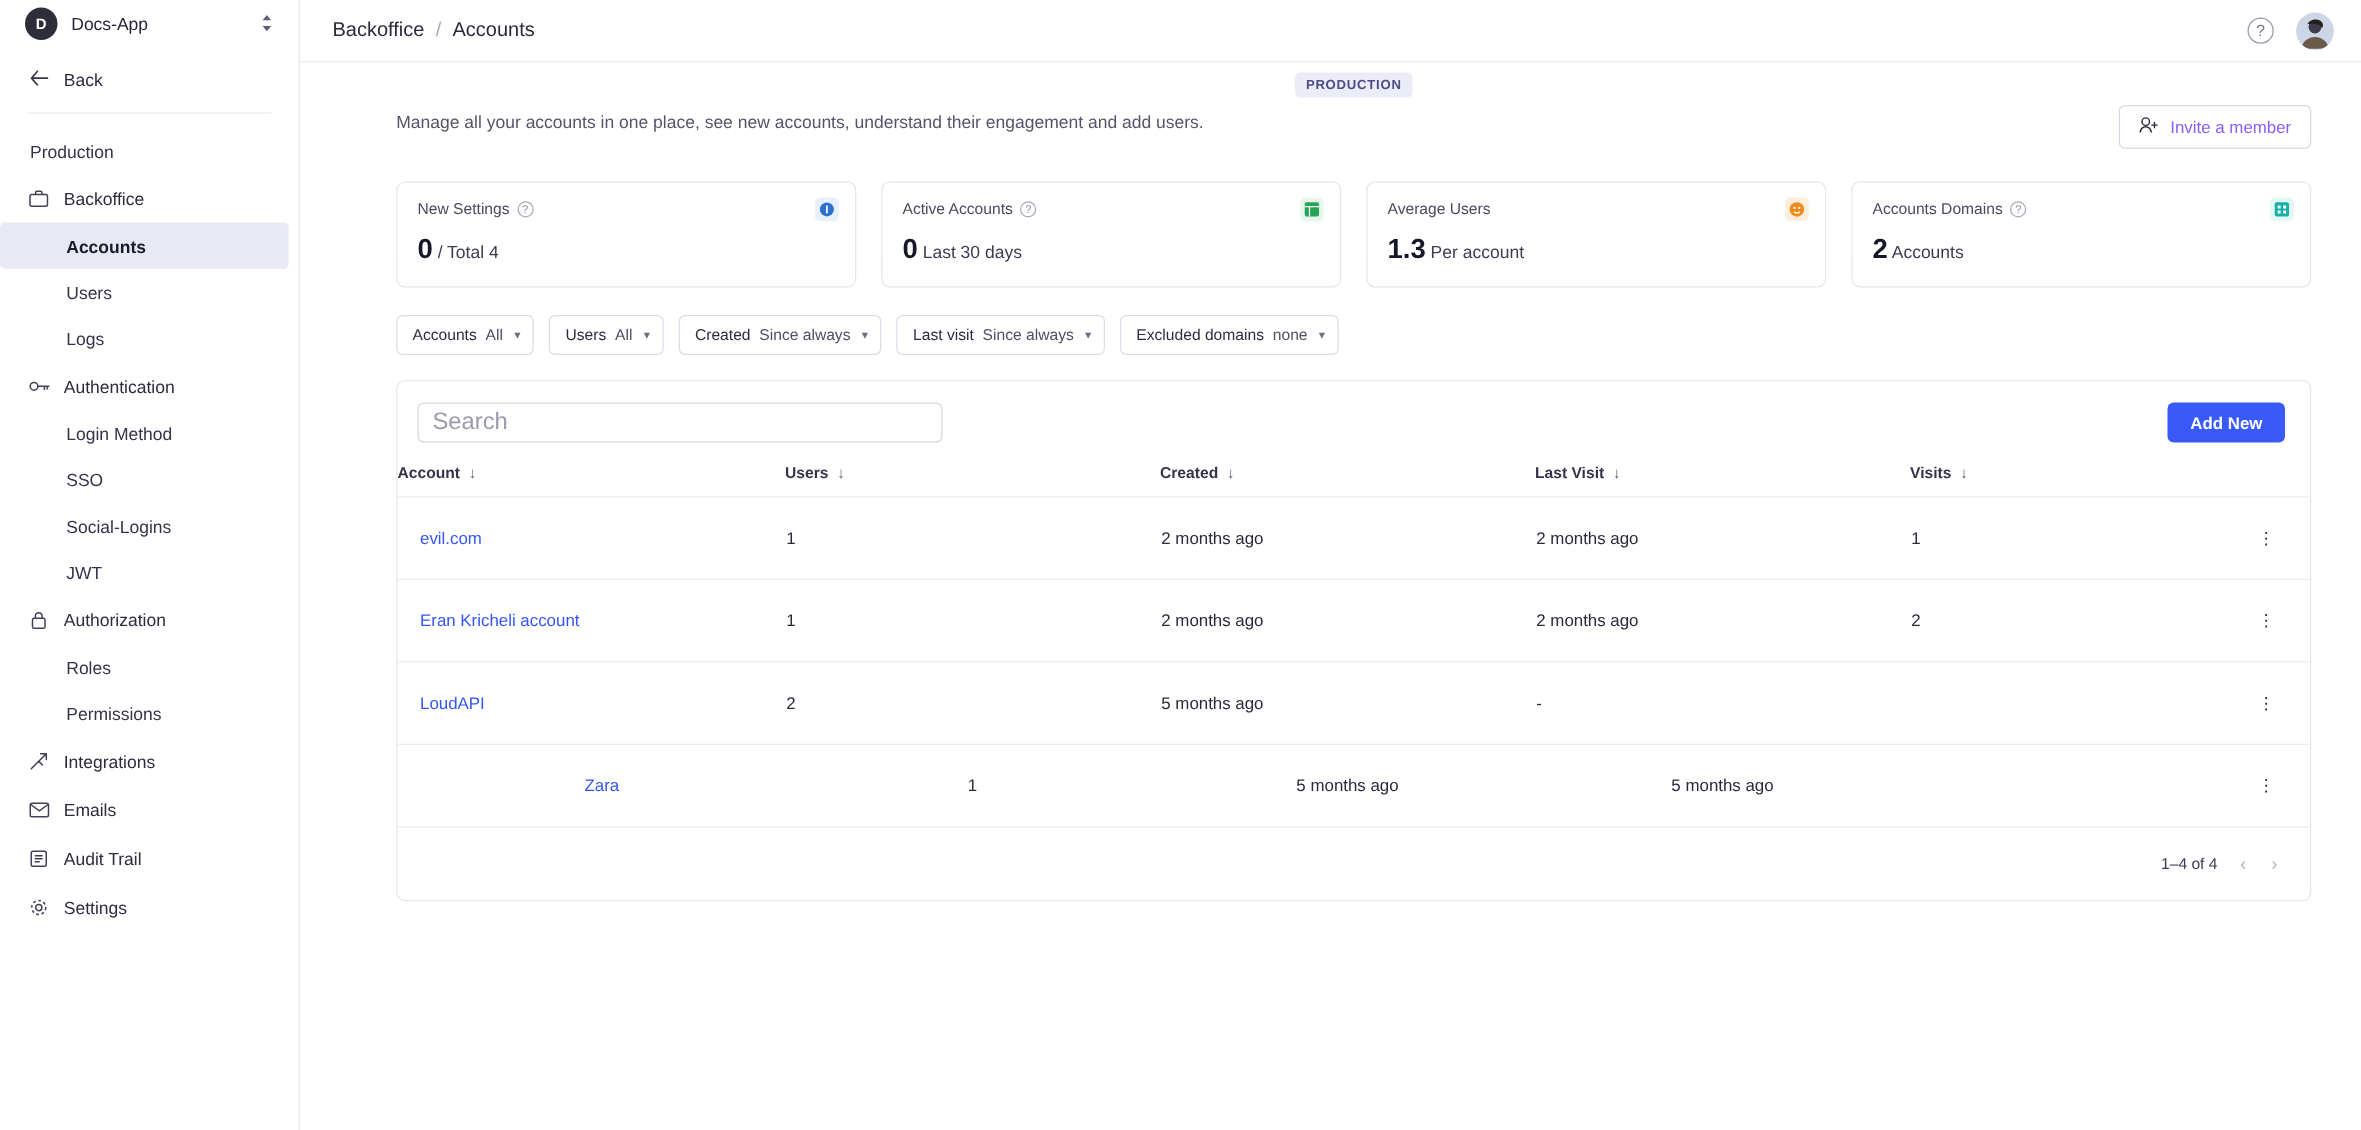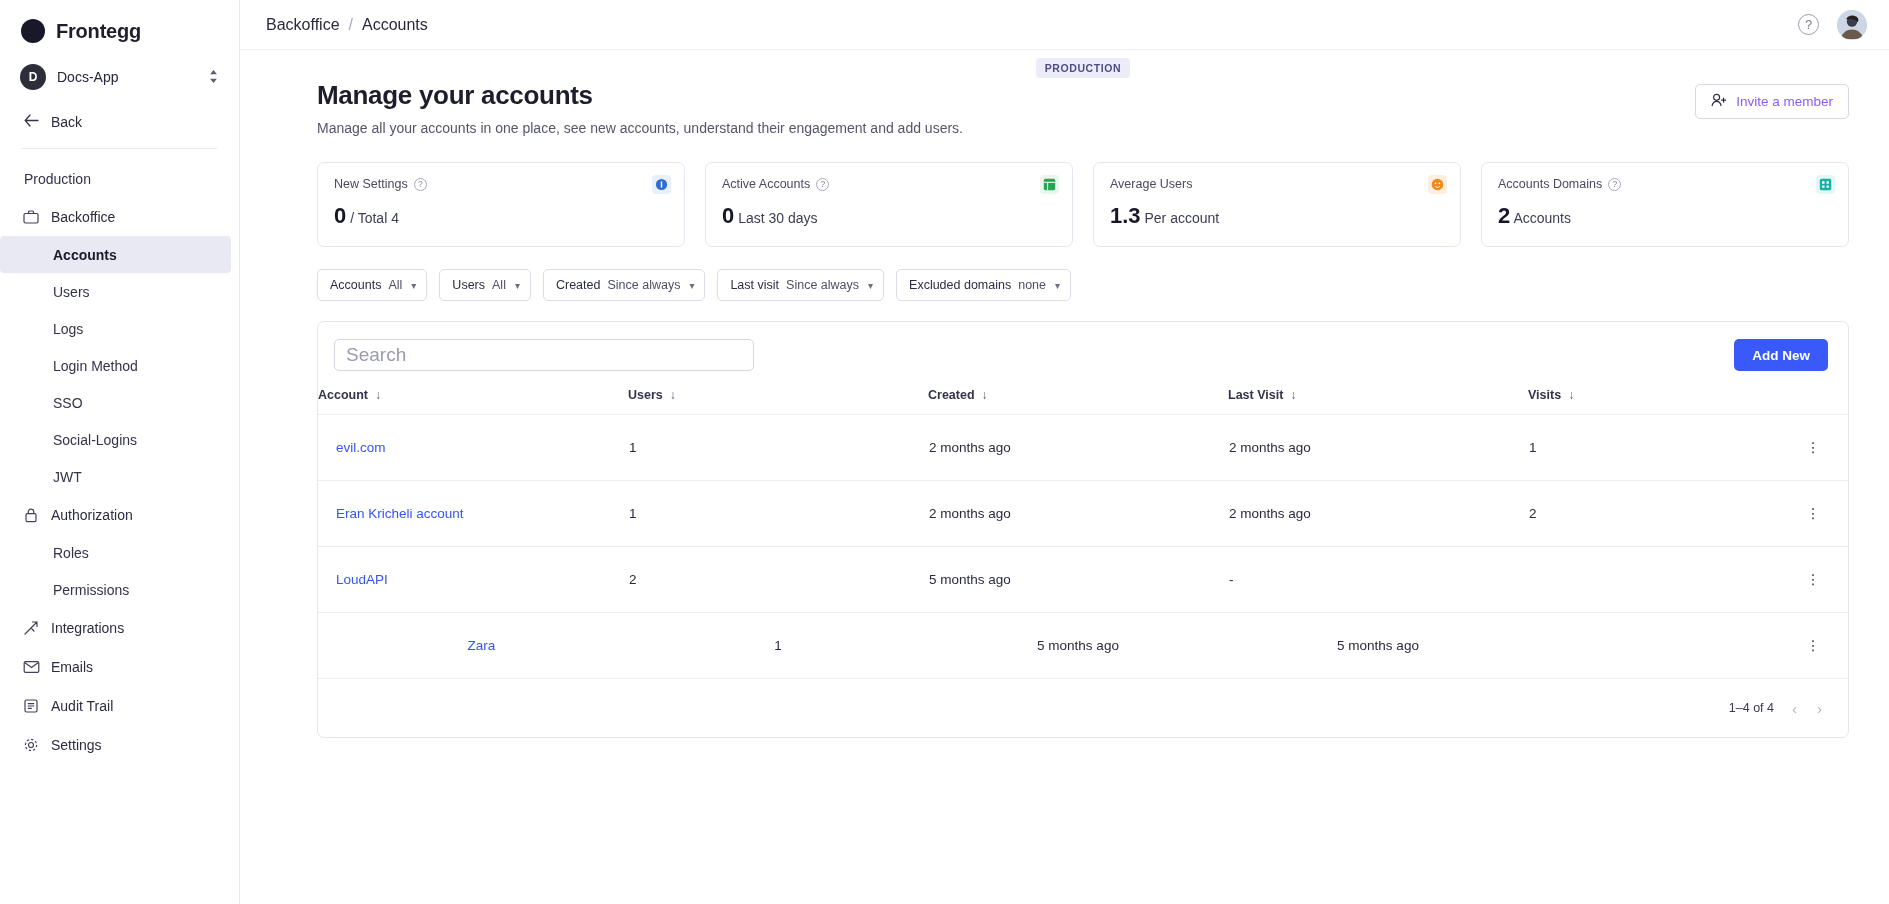--- a/index.html
+++ b/index.html
@@ -213,29 +213,20 @@
   .w-last { width: 300px; }
   .w-visits { width: auto; }
   .w-kebab { width: 70px; }
 </style>
 </head>
 <body>
 
 <div class="app">
 
   <aside class="sidebar">
-    <div class="brand">
-      <span class="brand-logo">
-        <svg width="26" height="26" viewBox="0 0 26 26">
-          <circle cx="13" cy="13" r="12" fill="#18182a"></circle>
-          <path d="M13 3a10 10 0 0 0 0 20 7 7 0 0 1 0-20z" fill="#ffffff"></path>
-        </svg>
-      </span>
-      <span class="brand-name">Frontegg</span>
-    </div>
 
     <div class="workspace">
       <span class="ws-avatar">D</span>
       <span class="ws-name">Docs-App</span>
       <span class="ws-caret">
         <svg width="11" height="15" viewBox="0 0 11 15">
             <path d="M5.5 1l3.4 4.2H2.1L5.5 1zM5.5 14L2.1 9.8h6.8L5.5 14z" fill="#5d5d78"></path>
           </svg>
       </span>
     </div>
@@ -266,20 +257,29 @@
       <div class="sub-item active">
         <span>Accounts</span>
       </div>
       <div class="sub-item">
         <span>Users</span>
       </div>
       <div class="sub-item">
         <span>Logs</span>
       </div>
 
+      <div class="nav-item">
+        <span class="nav-ico">
+          <svg width="17" height="14" viewBox="0 0 17 14">
+              <circle cx="4.2" cy="7" r="3.1" fill="none" stroke="#41415a" stroke-width="1.2"></circle>
+              <path d="M7.3 7H16M12.5 7v2.6M14.7 7v2.2" stroke="#41415a" stroke-width="1.2" fill="none" stroke-linecap="round"></path>
+            </svg>
+        </span>
+        <span>Authentication</span>
+      </div>
       <div class="sub-item">
         <span>Login Method</span>
       </div>
       <div class="sub-item">
         <span>SSO</span>
       </div>
       <div class="sub-item">
         <span>Social-Logins</span>
       </div>
       <div class="sub-item">
@@ -362,21 +362,20 @@
     </header>
 
     <div class="content">
 
       <div class="env-pill-wrap">
         <span class="env-pill">PRODUCTION</span>
       </div>
 
       <div class="page-head">
         <div>
-          <h1 class="page-title">Manage your accounts</h1>
           <p class="page-sub">Manage all your accounts in one place, see new accounts, understand their engagement and add users.</p>
         </div>
         <button class="invite-btn">
           <span>
             <svg width="16" height="14" viewBox="0 0 16 14">
                 <circle cx="5.6" cy="4.3" r="3" fill="none" stroke="#2c2c42" stroke-width="1.15"></circle>
                 <path d="M1 13c.7-3.1 2.6-4.6 4.6-4.6S9.5 9.9 10.2 13" fill="none" stroke="#2c2c42" stroke-width="1.15"></path>
                 <path d="M12.6 5v4.2M10.5 7.1h4.2" stroke="#2c2c42" stroke-width="1.15" stroke-linecap="round"></path>
               </svg>
           </span>

